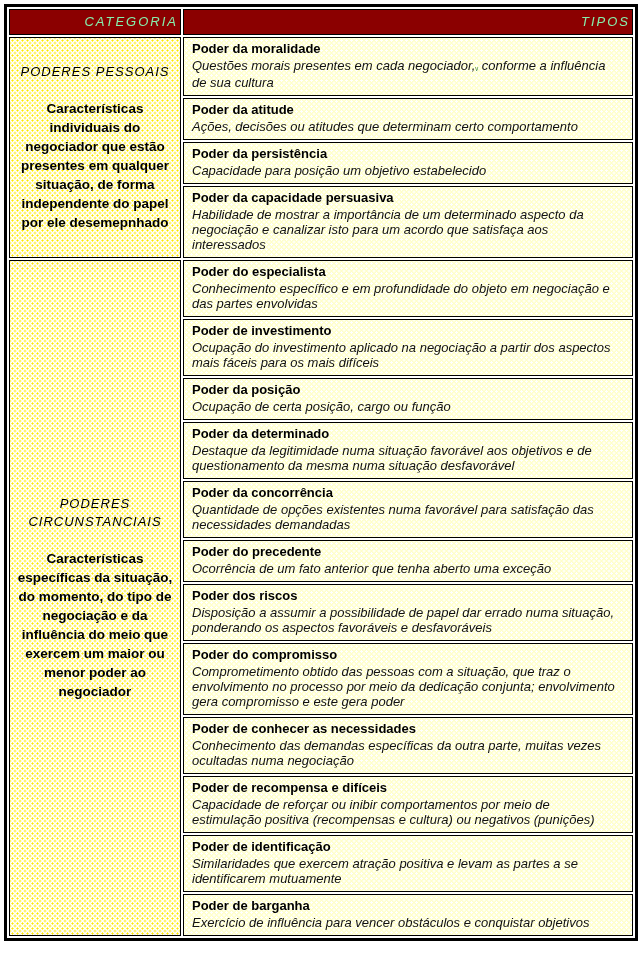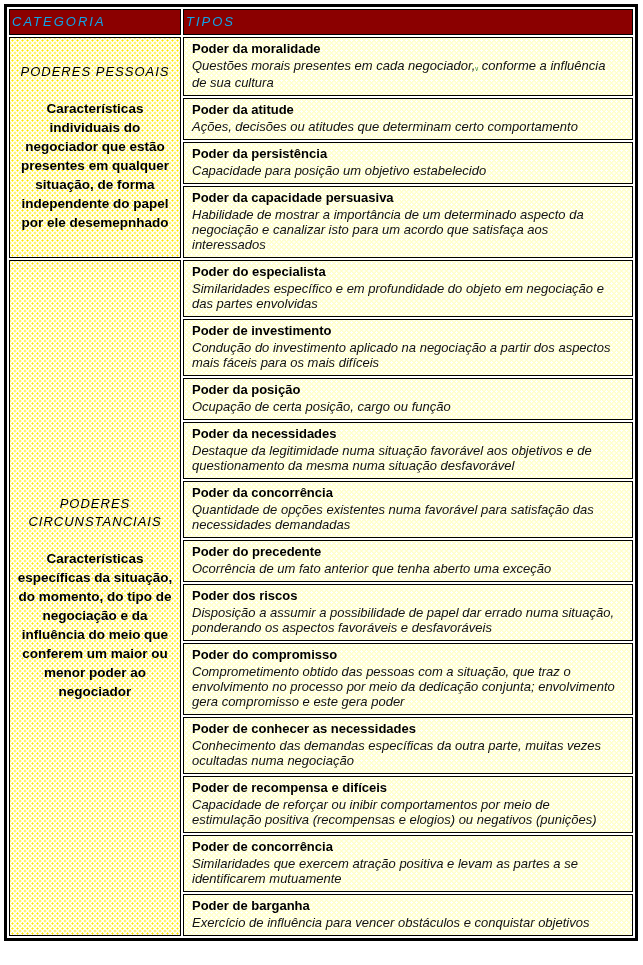--- a/index.html
+++ b/index.html
@@ -10,27 +10,27 @@
     border-spacing:2px;
     border:3px solid #000;
     background:#fff;
     width:634px;
     table-layout:fixed;
   }
   col.col-cat{width:172px;}
   th,td{border:1px solid #000;}
   th.hdr{
     background:#8B0000;
-    color:#0ea5e9;
+    color:#86efac;
     font-style:italic;
     font-weight:normal;
     font-size:13px;
     letter-spacing:2px;
     padding:4px 2px 5px 2px;
-    text-align:left;
+    text-align:right;
   }
   td.cat{
     background-color:#ffffff;
     background-image:
       radial-gradient(#ffe900 26%, rgba(255,255,255,0) 32%),
       radial-gradient(#ffe900 26%, rgba(255,255,255,0) 32%);
     background-size:5px 5px;
     background-position:0 0,2.5px 2.5px;
     vertical-align:middle;
     text-align:center;
@@ -117,42 +117,42 @@
       <tr>
         <td class="tipo">
           <div class="tipo-title">Poder da capacidade persuasiva</div>
           <div class="tipo-desc">Habilidade de mostrar a importância de um determinado aspecto da negociação e canalizar isto para um acordo que satisfaça aos interessados</div>
         </td>
       </tr>
 
       <tr>
         <td class="cat" rowspan="12">
           <div class="cat-name">PODERES CIRCUNSTANCIAIS</div>
-          <div class="cat-desc">Características específicas da situação, do momento, do tipo de negociação e da influência do meio que conferem um maior ou menor poder ao negociador</div>
+          <div class="cat-desc">Características específicas da situação, do momento, do tipo de negociação e da influência do meio que exercem um maior ou menor poder ao negociador</div>
         </td>
         <td class="tipo">
           <div class="tipo-title">Poder do especialista</div>
-          <div class="tipo-desc">Similaridades específico e em profundidade do objeto em negociação e das partes envolvidas</div>
+          <div class="tipo-desc">Conhecimento específico e em profundidade do objeto em negociação e das partes envolvidas</div>
         </td>
       </tr>
       <tr>
         <td class="tipo">
           <div class="tipo-title">Poder de investimento</div>
-          <div class="tipo-desc">Condução do investimento aplicado na negociação a partir dos aspectos mais fáceis para os mais difíceis</div>
+          <div class="tipo-desc">Ocupação do investimento aplicado na negociação a partir dos aspectos mais fáceis para os mais difíceis</div>
         </td>
       </tr>
       <tr>
         <td class="tipo">
           <div class="tipo-title">Poder da posição</div>
           <div class="tipo-desc">Ocupação de certa posição, cargo ou função</div>
         </td>
       </tr>
       <tr>
         <td class="tipo">
-          <div class="tipo-title">Poder da necessidades</div>
+          <div class="tipo-title">Poder da determinado</div>
           <div class="tipo-desc">Destaque da legitimidade numa situação favorável aos objetivos e de questionamento da mesma numa situação desfavorável</div>
         </td>
       </tr>
       <tr>
         <td class="tipo">
           <div class="tipo-title">Poder da concorrência</div>
           <div class="tipo-desc">Quantidade de opções existentes numa favorável para satisfação das necessidades demandadas</div>
         </td>
       </tr>
       <tr>
@@ -175,26 +175,26 @@
       </tr>
       <tr>
         <td class="tipo">
           <div class="tipo-title">Poder de conhecer as necessidades</div>
           <div class="tipo-desc">Conhecimento das demandas específicas da outra parte, muitas vezes ocultadas numa negociação</div>
         </td>
       </tr>
       <tr>
         <td class="tipo">
           <div class="tipo-title">Poder de recompensa e difíceis</div>
-          <div class="tipo-desc">Capacidade de reforçar ou inibir comportamentos por meio de estimulação positiva (recompensas e elogios) ou negativos (punições)</div>
-        </td>
-      </tr>
-      <tr>
-        <td class="tipo">
-          <div class="tipo-title">Poder de concorrência</div>
+          <div class="tipo-desc">Capacidade de reforçar ou inibir comportamentos por meio de estimulação positiva (recompensas e cultura) ou negativos (punições)</div>
+        </td>
+      </tr>
+      <tr>
+        <td class="tipo">
+          <div class="tipo-title">Poder de identificação</div>
           <div class="tipo-desc">Similaridades que exercem atração positiva e levam as partes a se identificarem mutuamente</div>
         </td>
       </tr>
       <tr>
         <td class="tipo">
           <div class="tipo-title">Poder de barganha</div>
           <div class="tipo-desc">Exercício de influência para vencer obstáculos e conquistar objetivos</div>
         </td>
       </tr>
     </tbody>

